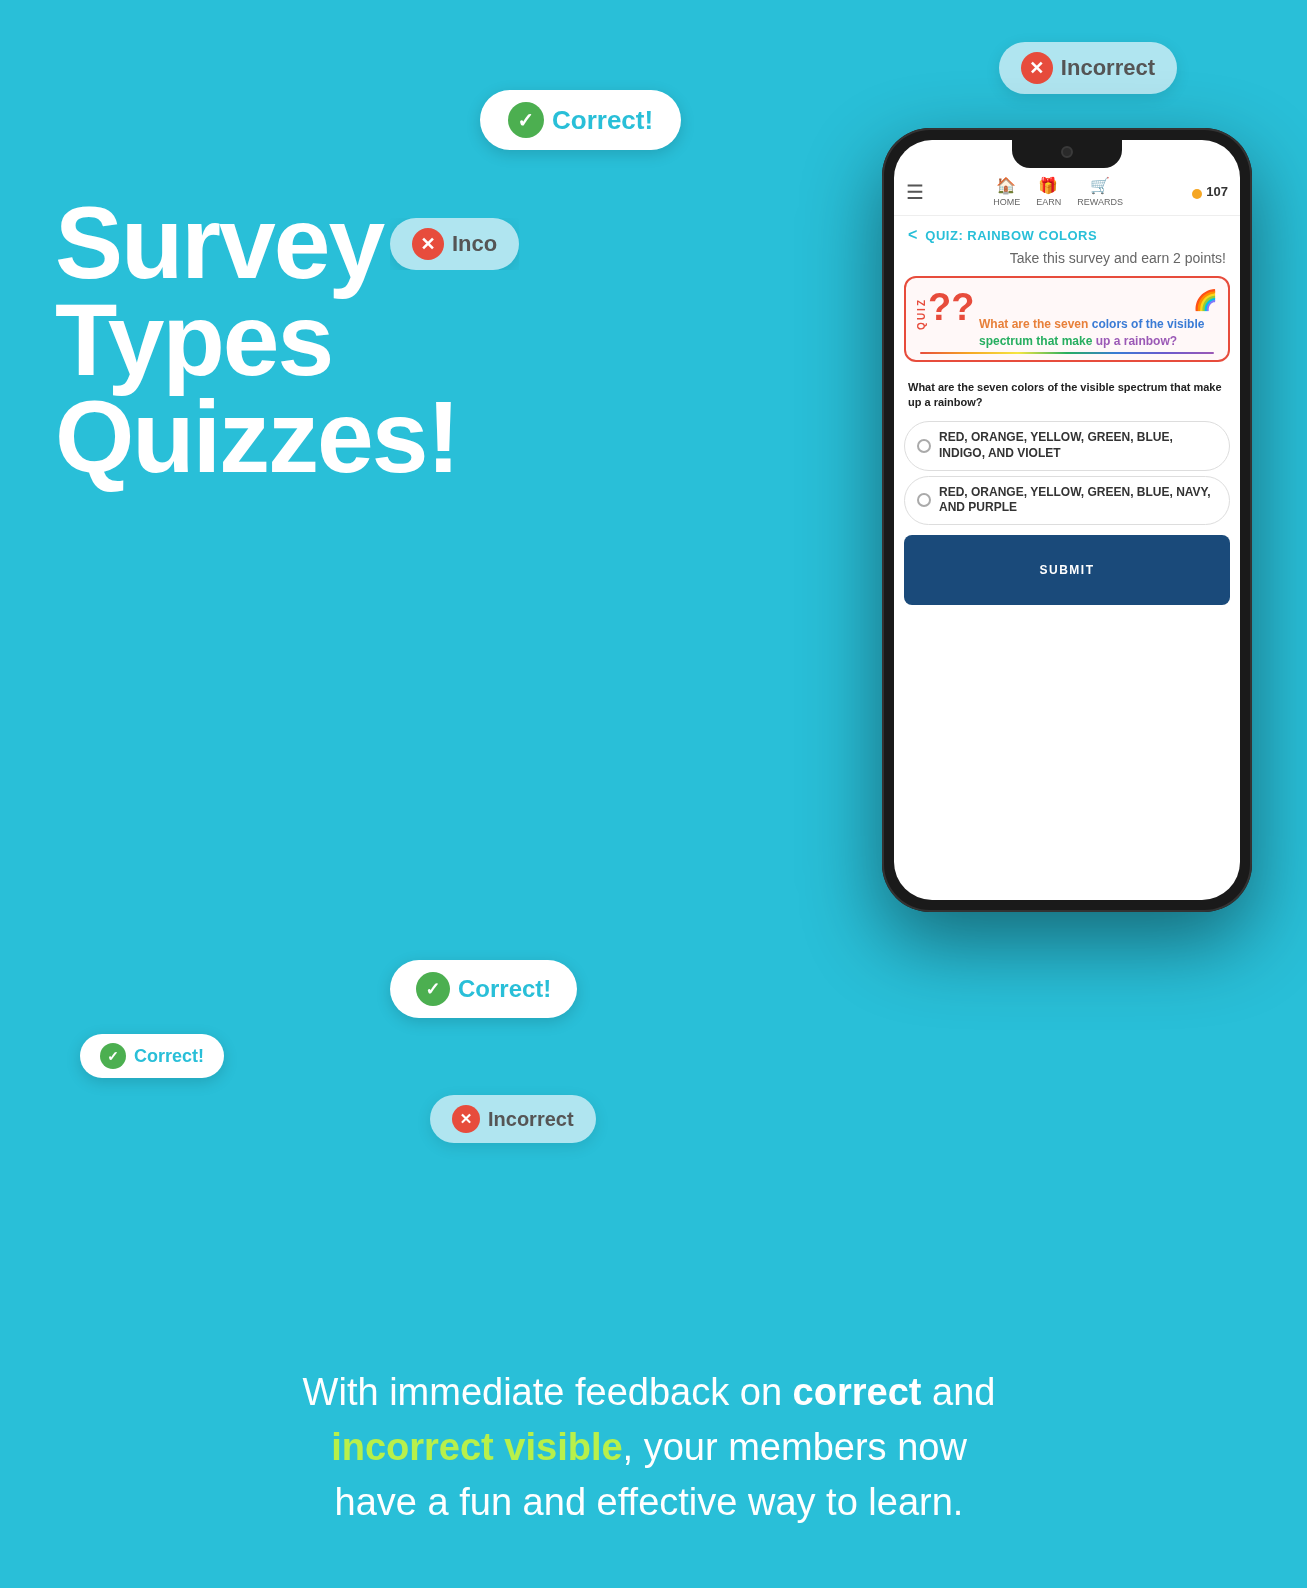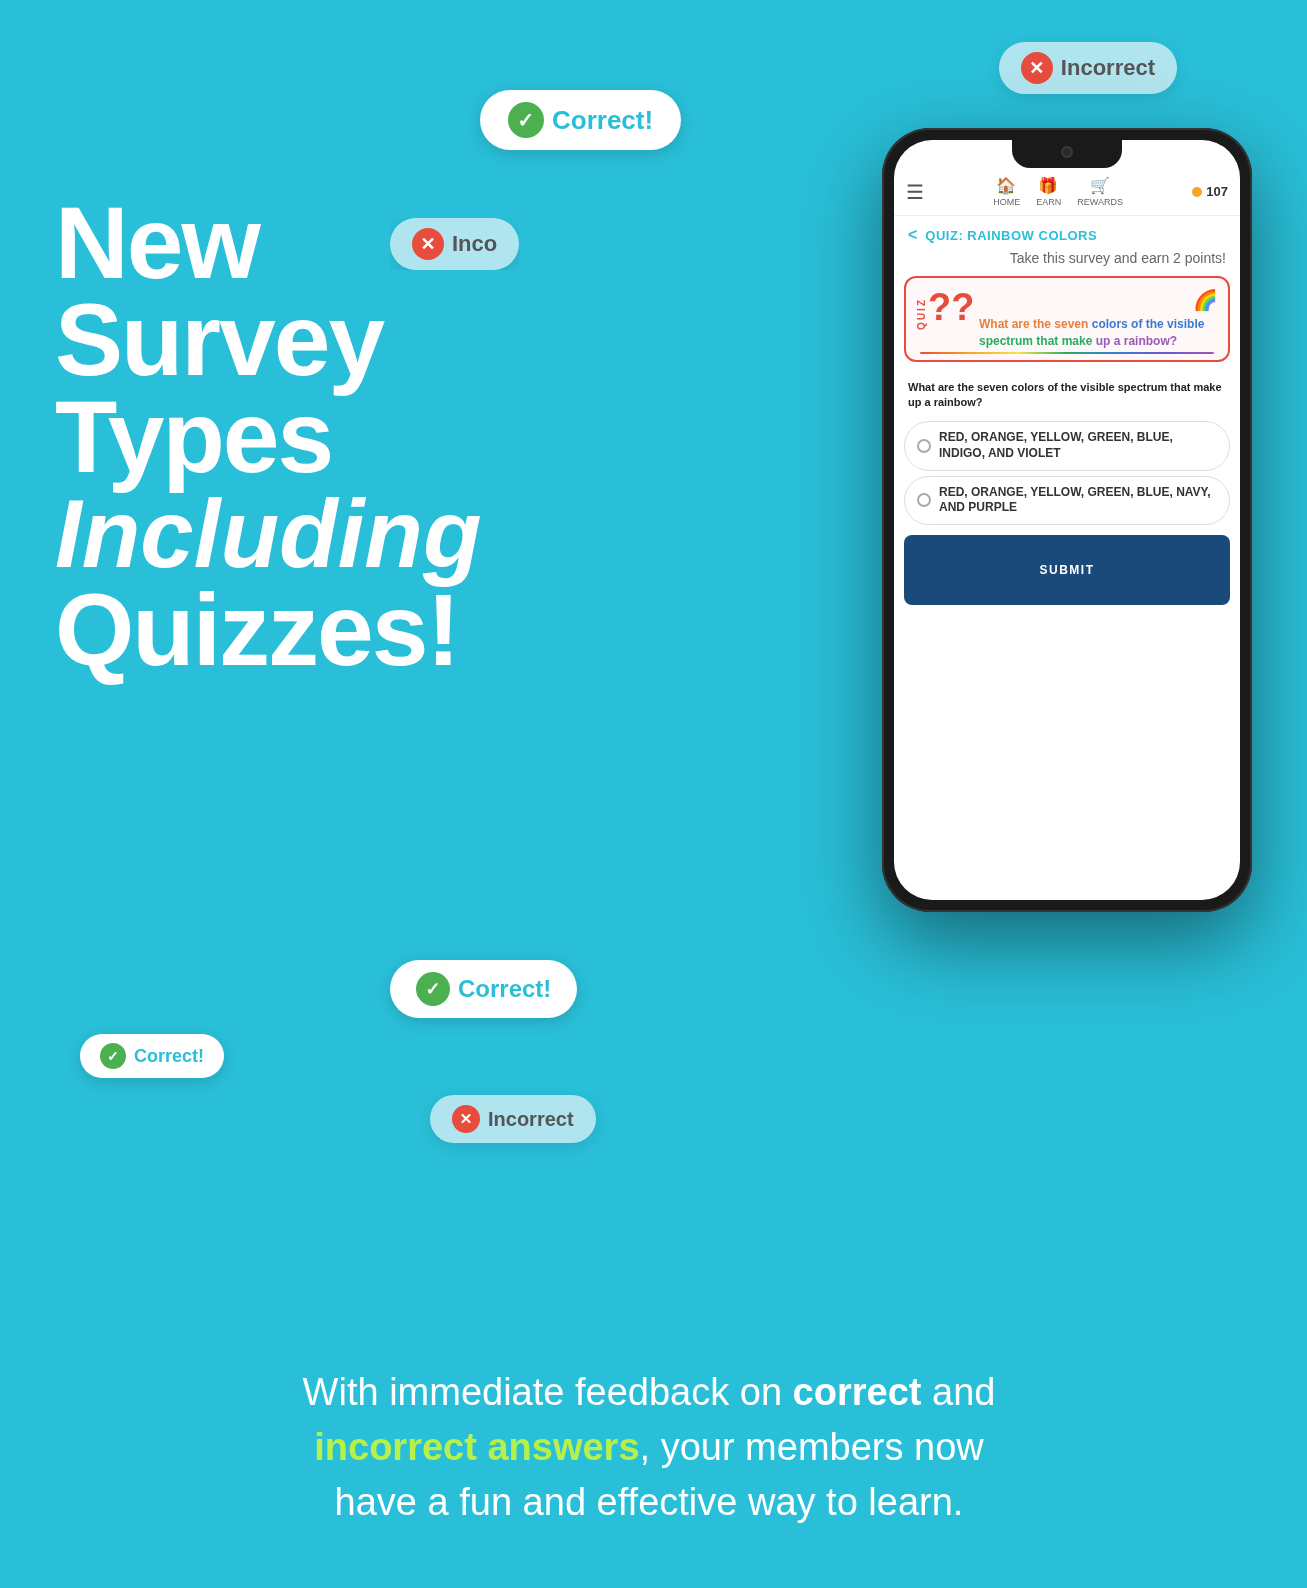--- a/index.html
+++ b/index.html
@@ -167,21 +167,21 @@
       display: flex;
       flex-direction: column;
       align-items: center;
       font-size: 9px;
       color: #666;
       gap: 2px;
     }
     .nav-item .nav-icon { font-size: 16px; }
     .nav-points {
       display: flex;
-      align-items: center;
+      align-items: flex-end;
       gap: 4px;
       font-size: 13px;
       font-weight: 700;
       color: #333;
     }
     .points-dot {
       width: 10px; height: 10px;
       background: #f5a623;
       border-radius: 50%;
     }
@@ -332,24 +332,22 @@
   <div class="badge-icon-correct" style="width:36px;height:36px;font-size:20px;">✓</div>
   <span>Correct!</span>
 </div>
 
 <div class="badge badge-incorrect badge-mid-left" style="clip-path: inset(0 0 0 0); max-width: 200px; overflow: hidden;">
   <div class="badge-icon-incorrect">✕</div>
   <span>Inco</span>
 </div>
 
 <div class="hero-text">
-  <div class="hero-main">New</div>
   <div class="hero-main">Survey</div>
   <div class="hero-main">Types</div>
-  <div class="hero-italic">Including</div>
   <div class="hero-main">Quizzes!</div>
 </div>
 
 <div class="phone-container">
   <div class="phone-outer">
     <div class="phone-notch"></div>
     <div class="phone-camera"></div>
     <div class="phone-screen">
 
       <div class="app-nav">
@@ -425,18 +423,18 @@
 <div class="badge badge-incorrect badge-bottom-center" style="font-size:20px; padding: 10px 22px;">
   <div class="badge-icon-incorrect" style="width:28px;height:28px;font-size:15px;">✕</div>
   <span>Incorrect</span>
 </div>
 
 <div class="bottom-text">
   <div>
     <span>With immediate feedback on </span><strong>correct</strong><span> and</span>
   </div>
   <div>
-    <span class="green-bold">incorrect answers</span><span>, your members now</span>
+    <span class="green-bold">incorrect visible</span><span>, your members now</span>
   </div>
   <div>
     <span>have a fun and effective way to learn.</span>
   </div>
 </div>
 
 </body></html>

